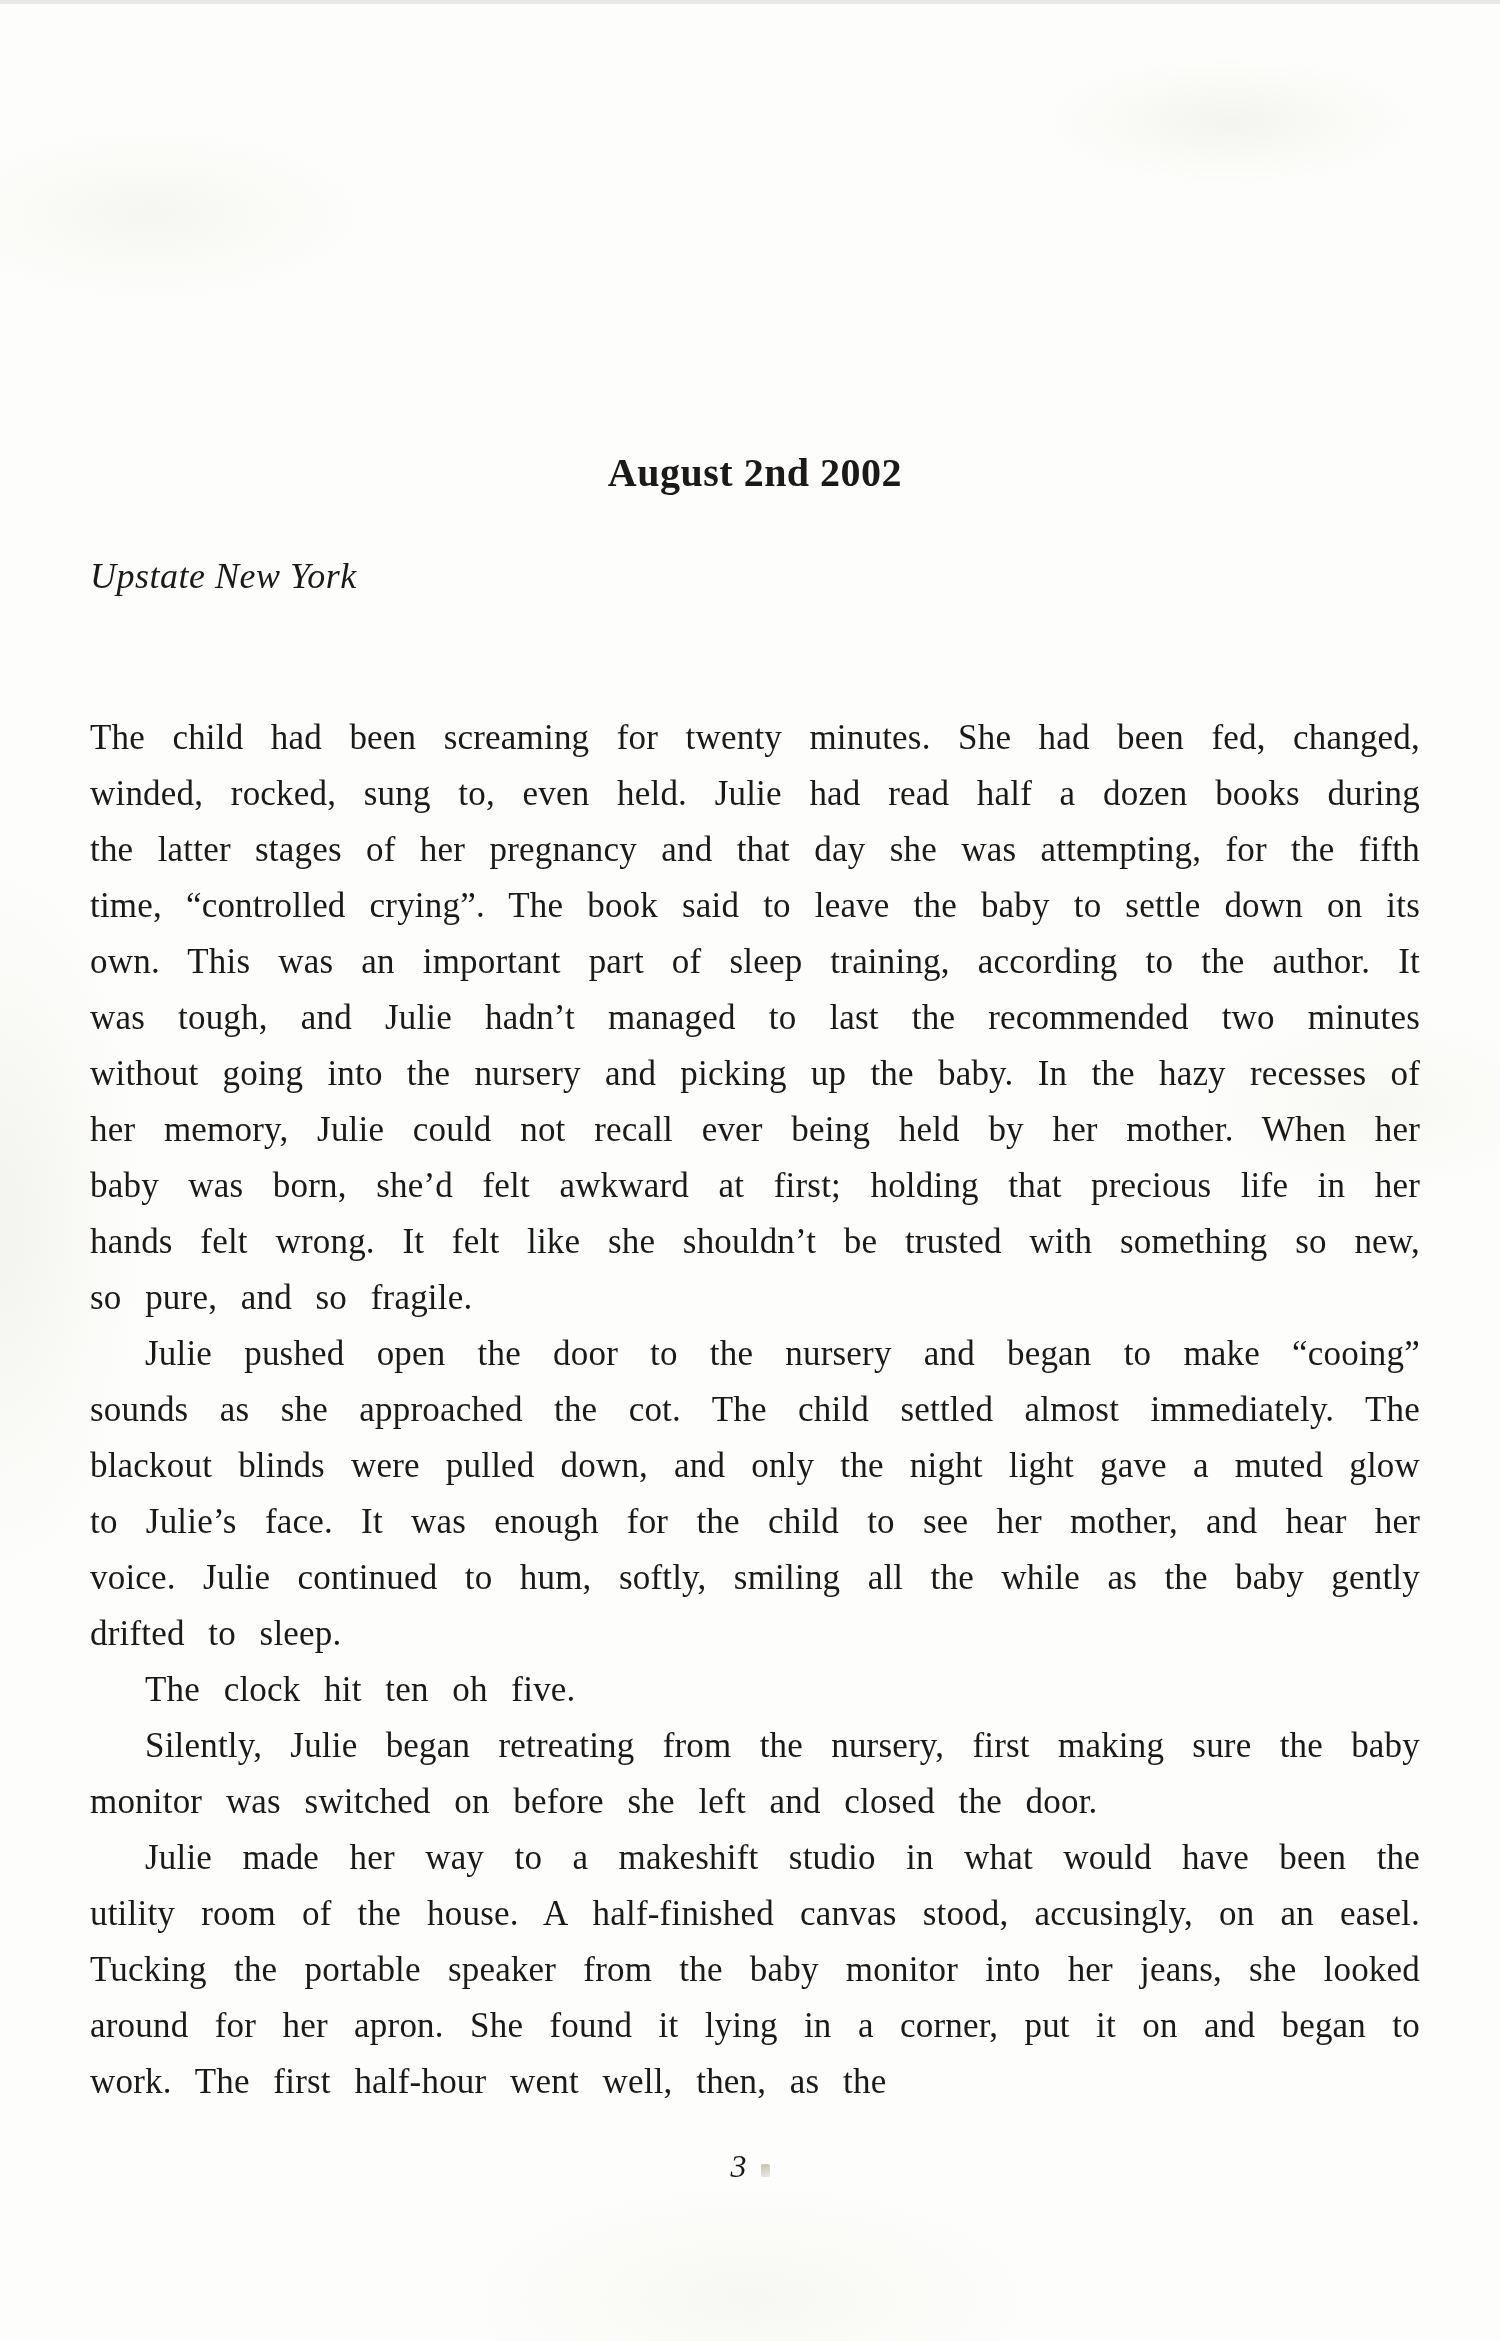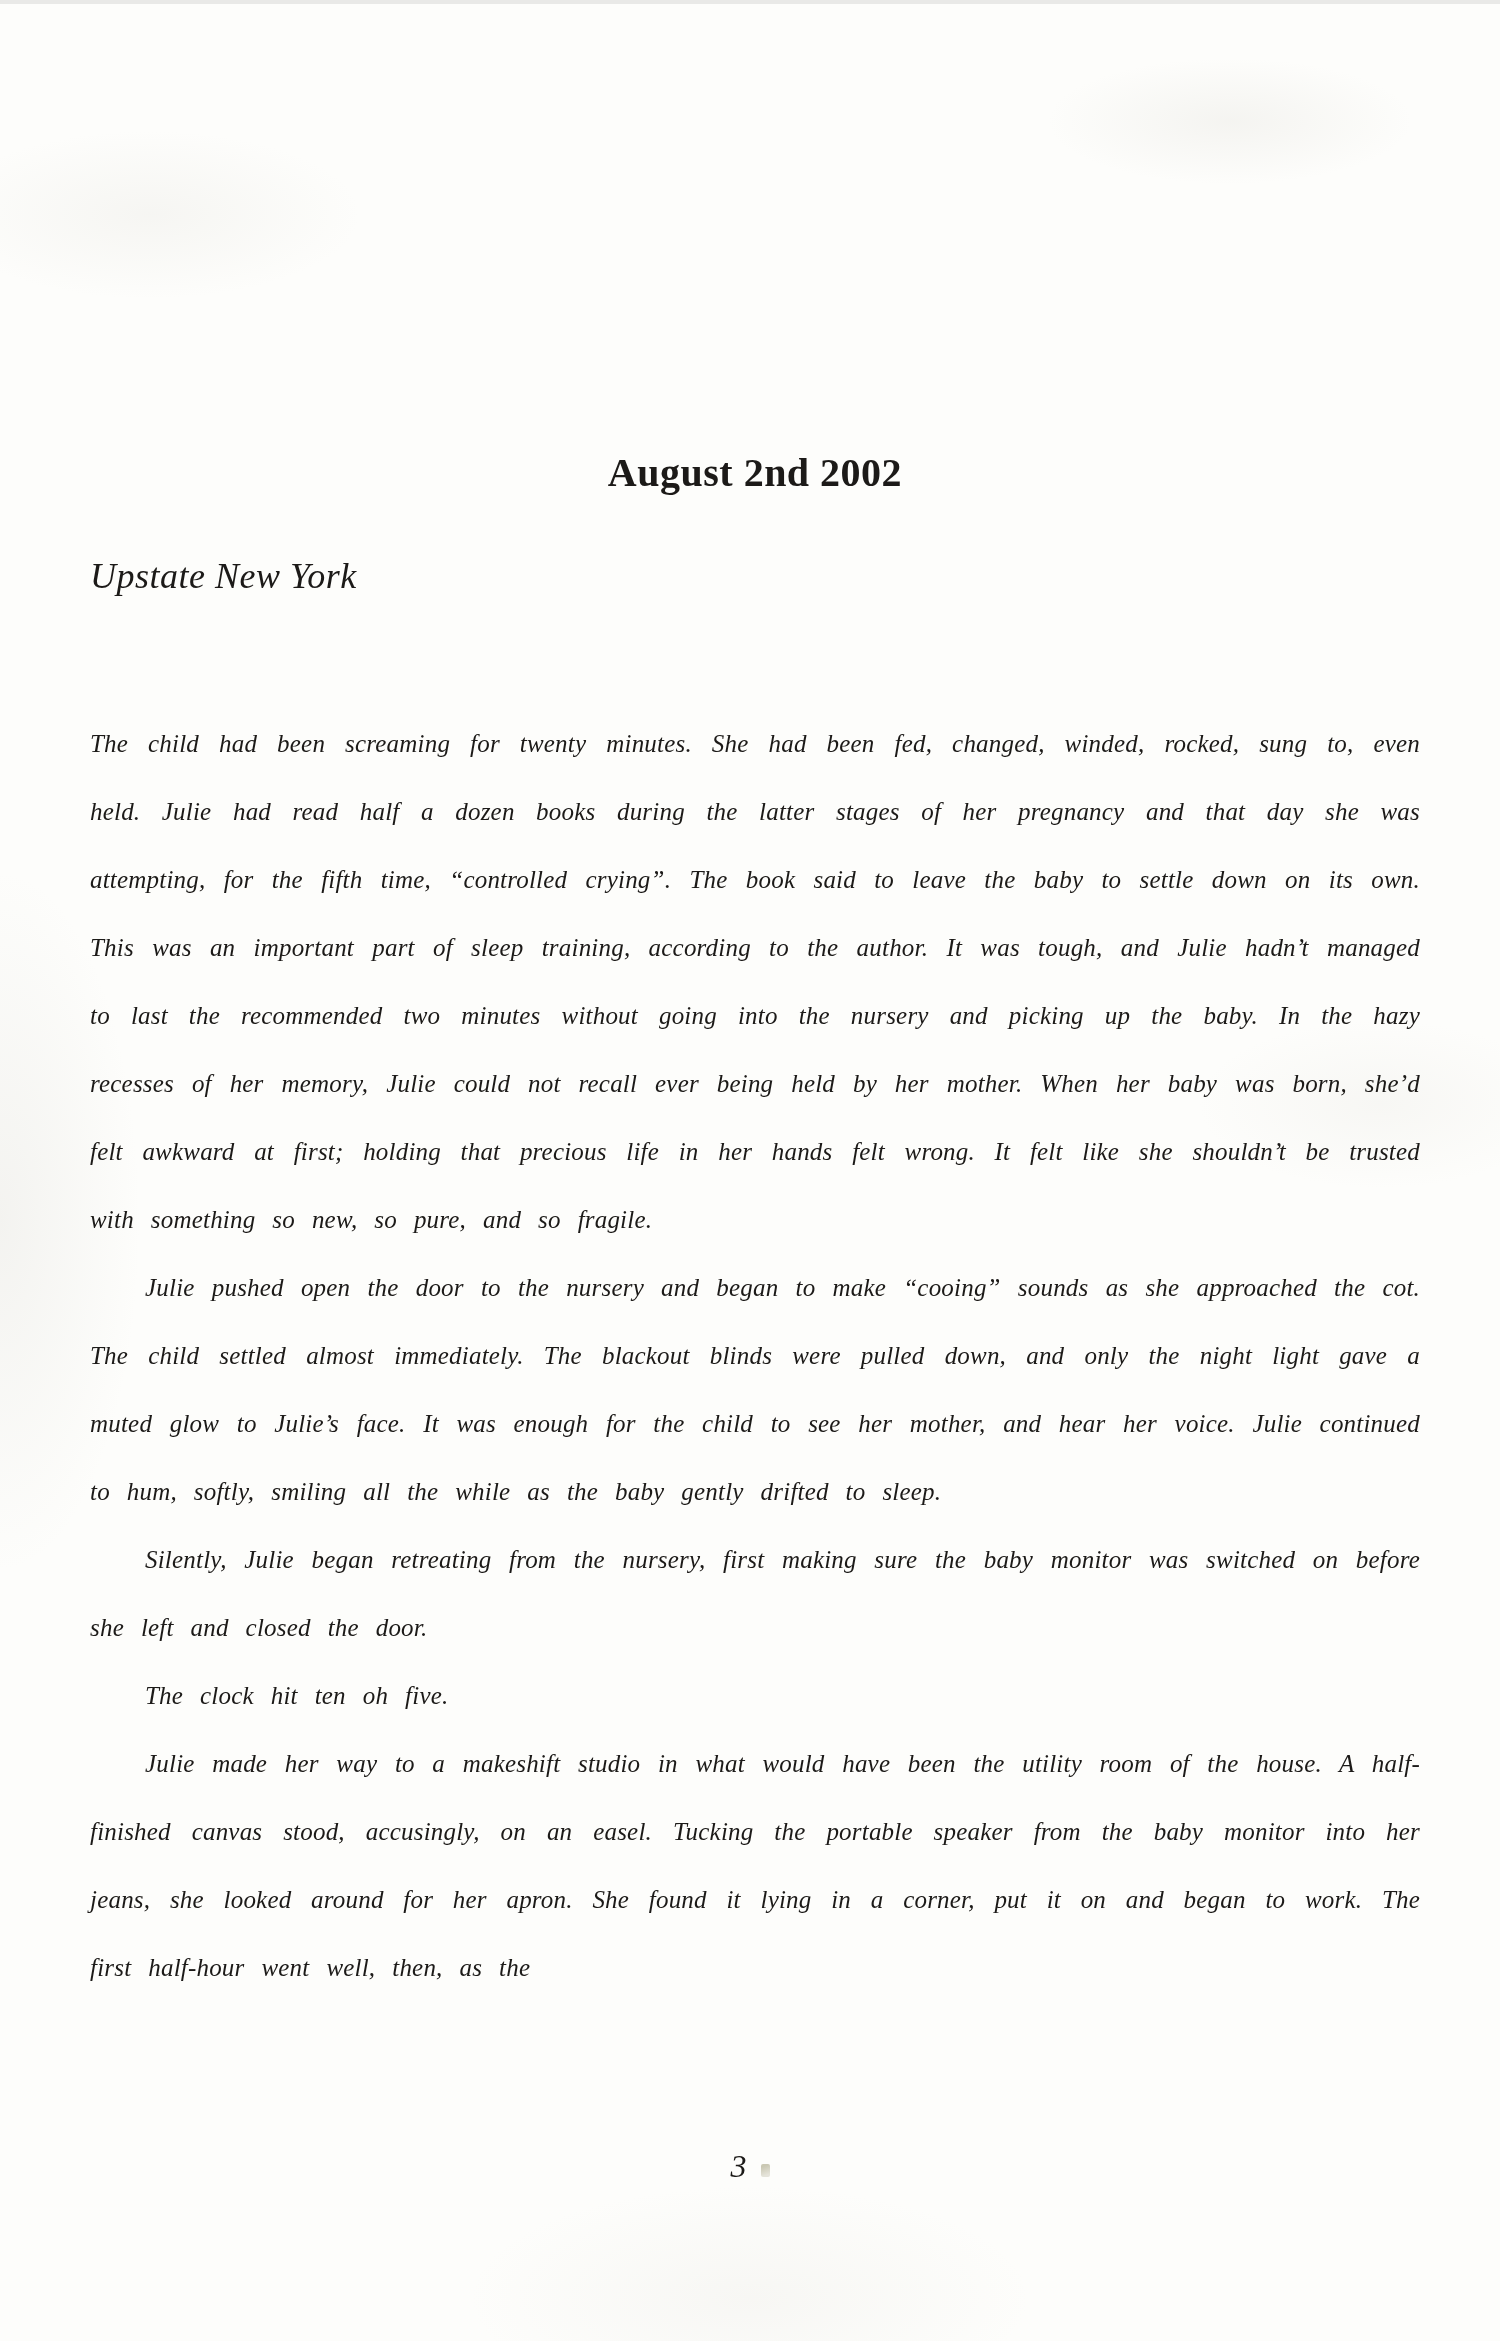--- a/index.html
+++ b/index.html
@@ -36,23 +36,22 @@
   }
   .subtitle {
     margin: 58px 0 0 0;
     font-size: 36px;
     line-height: 43px;
     font-style: italic;
     letter-spacing: 0.5px;
   }
   .body-text {
     margin-top: 112px;
-    font-size: 25px;
-    line-height: 68px;
-    font-style: italic;
+    font-size: 35px;
+    line-height: 56px;
     text-align: justify;
     word-spacing: 0.42em;
     letter-spacing: 0.2px;
   }
   .body-text p {
     margin: 0;
     padding: 0;
   }
   .body-text p.indent {
     text-indent: 55px;
@@ -83,22 +82,22 @@
 
 <div class="page">
 
   <h1 class="heading">August 2nd 2002</h1>
 
   <div class="subtitle">Upstate New York</div>
 
   <div class="body-text">
     <p class="noindent">The child had been screaming for twenty minutes. She had been fed, changed, winded, rocked, sung to, even held. Julie had read half a dozen books during the latter stages of her pregnancy and that day she was attempting, for the fifth time, “controlled crying”. The book said to leave the baby to settle down on its own. This was an important part of sleep training, according to the author. It was tough, and Julie hadn’t managed to last the recommended two minutes without going into the nursery and picking up the baby. In the hazy recesses of her memory, Julie could not recall ever being held by her mother. When her baby was born, she’d felt awkward at first; holding that precious life in her hands felt wrong. It felt like she shouldn’t be trusted with something so new, so pure, and so fragile.</p>
     <p class="indent">Julie pushed open the door to the nursery and began to make “cooing” sounds as she approached the cot. The child settled almost immediately. The blackout blinds were pulled down, and only the night light gave a muted glow to Julie’s face. It was enough for the child to see her mother, and hear her voice. Julie continued to hum, softly, smiling all the while as the baby gently drifted to sleep.</p>
+    <p class="indent">The clock hit ten oh five.</p>
     <p class="indent">Silently, Julie began retreating from the nursery, first making sure the baby monitor was switched on before she left and closed the door.</p>
-    <p class="indent">The clock hit ten oh five.</p>
     <p class="indent">Julie made her way to a makeshift studio in what would have been the utility room of the house. A half-finished canvas stood, accusingly, on an easel. Tucking the portable speaker from the baby monitor into her jeans, she looked around for her apron. She found it lying in a corner, put it on and began to work. The first half-hour went well, then, as the</p>
   </div>
 
   <div class="folio">
     <span>3</span><span class="artifact-mark"></span>
   </div>
 
 </div>
 
 </body></html>

